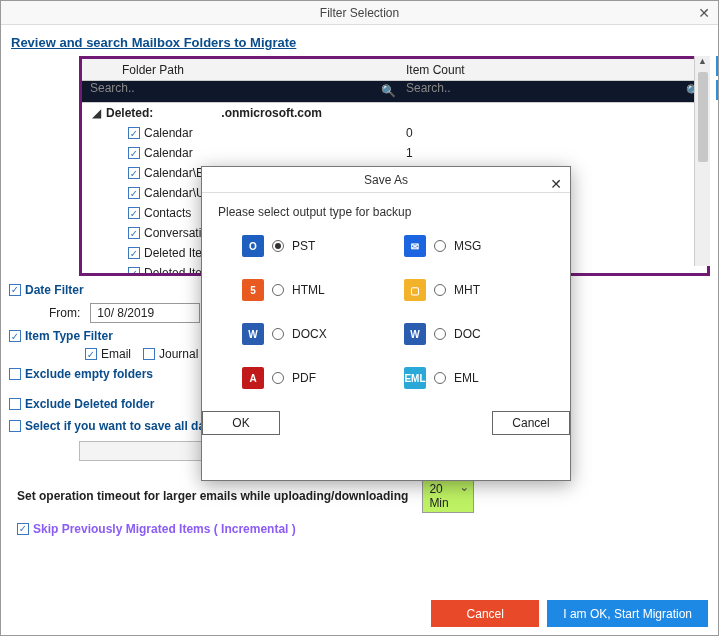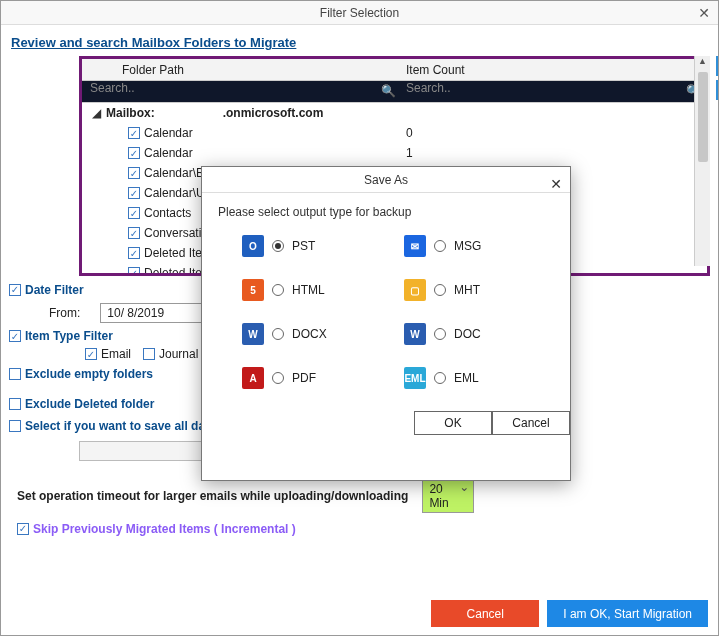--- a/index.html
+++ b/index.html
@@ -29,21 +29,21 @@
 .indent1 { padding-left:46px !important; }
 .scrollbar { position:absolute; right:0; top:0; width:16px; height:210px; background:#efefef; border-left:1px solid #ccc; display:flex; flex-direction:column; align-items:center; }
 .scrollbar .arrowbtn { height:14px; width:100%; text-align:center; color:#555; font-size:9px; }
 .scrollbar .thumb { width:10px; background:#c7c7c7; height:90px; margin-top:2px; border-radius:2px; }
 .sidebtns { position:absolute; right:-26px; top:0; display:flex; flex-direction:column; gap:4px; top:0;}
 .sbtn { width:20px; height:20px; background:#2f8fd8; color:#fff; display:flex; align-items:center; justify-content:center; font-size:12px; }
 .section { margin:6px 0 2px 0; }
 .chk { display:inline-flex; align-items:center; gap:4px; }
 .chk .cb { }
 .sectlabel { color:#0a4d8c; font-weight:600; }
-.fromrow { margin:6px 0 2px 40px; display:flex; align-items:center; gap:20px; }
+.fromrow { margin:6px 0 2px 40px; display:flex; align-items:center; gap:10px; }
 .dateinput { border:1px solid #999; background:#fff; padding:2px 18px 2px 6px; width:110px; }
 .subrow { margin-left:76px; margin-top:4px; display:flex; gap:12px; }
 .selectfield { border:1px solid #bbb; background:#f4f4f4; width:250px; height:20px; margin-left:70px; margin-top:6px; }
 .timeoutrow { margin:18px 8px 4px 8px; display:flex; align-items:center; gap:14px; }
 .combo { border:1px solid #999; background:#bef264; padding:2px 18px 2px 6px; width:52px; position:relative; }
 .combo::after { content:"⌄"; position:absolute; right:4px; top:0; color:#555; }
 .skiprow { margin:8px; }
 .skiprow .txt { color:#8b5cf6; font-weight:600; }
 .footer { position:absolute; bottom:8px; right:10px; display:flex; gap:8px; }
 .btn { height:27px; padding:0 16px; display:flex; align-items:center; border:none; color:#fff; min-width:108px; justify-content:center; }
@@ -61,21 +61,21 @@
 .i-msg { background:#1b66e0; }
 .i-html { background:#e85a20; }
 .i-mht { background:#f2b22a; }
 .i-docx { background:#2a5db0; }
 .i-doc { background:#2a5db0; }
 .i-pdf { background:#c21a1a; }
 .i-eml { background:#2aa8d8; }
 .radio { width:12px; height:12px; border:1px solid #666; border-radius:50%; display:inline-flex; align-items:center; justify-content:center; }
 .radio.sel::after { content:""; width:6px; height:6px; background:#333; border-radius:50%; }
 .olabel { font-size:12px; }
-.mbtns { display:flex; justify-content:flex-end; margin-top:22px; }
+.mbtns { display:flex; justify-content:space-between; gap:24px; margin-top:22px; }
 .mbtn { width:78px; height:24px; border:1px solid #666; background:#fff; display:flex; align-items:center; justify-content:center; }
 </style>
 </head>
 <body>
 
 <div class="titlebar">
   <span>Filter Selection</span>
   <span class="close">✕</span>
 </div>
 
@@ -95,21 +95,21 @@
         </div>
         <div class="sbox2">
           <span>Search..</span>
           <span class="mag">🔍</span>
         </div>
       </div>
       <div class="tree">
         <div class="row">
           <div class="name">
               <span class="arrow">◢</span>
-            <span class="mbname">Mailbox:</span>
+            <span class="mbname">Deleted:</span>
             <span class="dim"></span>
             <span class="mbname">.onmicrosoft.com</span>
           </div>
           <div class="count"></div>
         </div>
         <div class="row">
             <div class="name indent1">
               <span class="cb checked"></span>
               <span>Calendar</span>
             </div>

